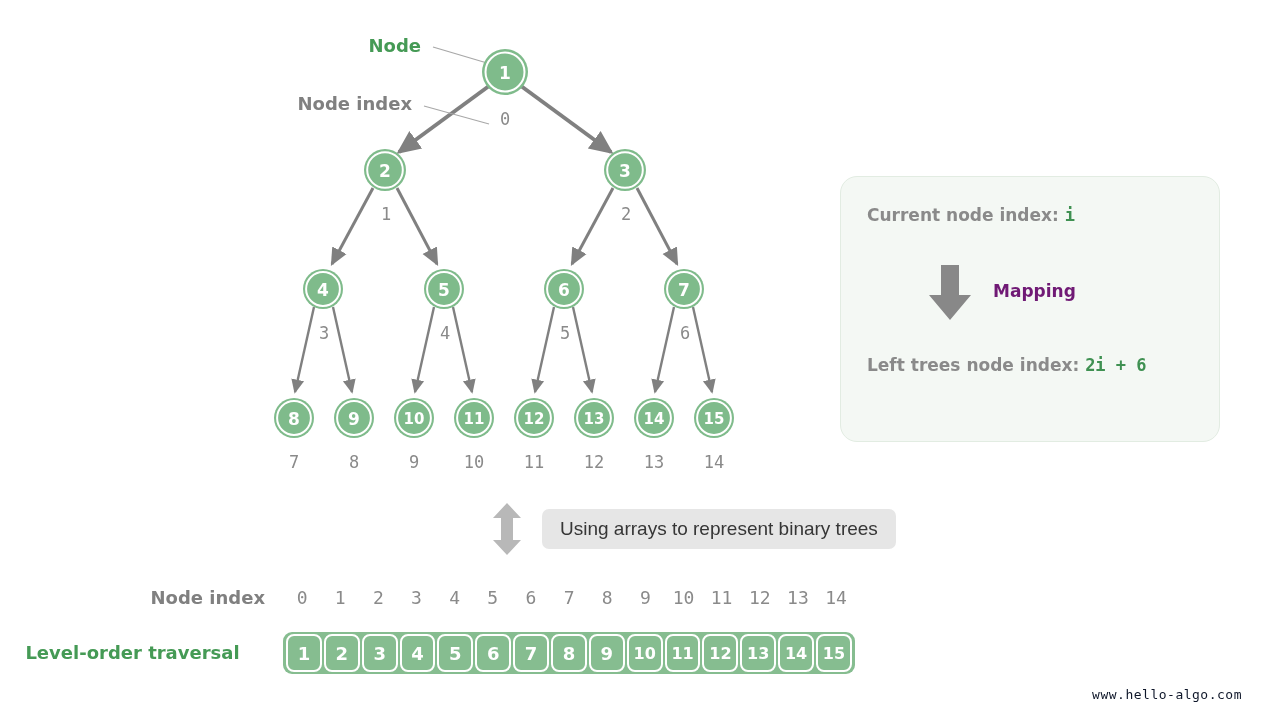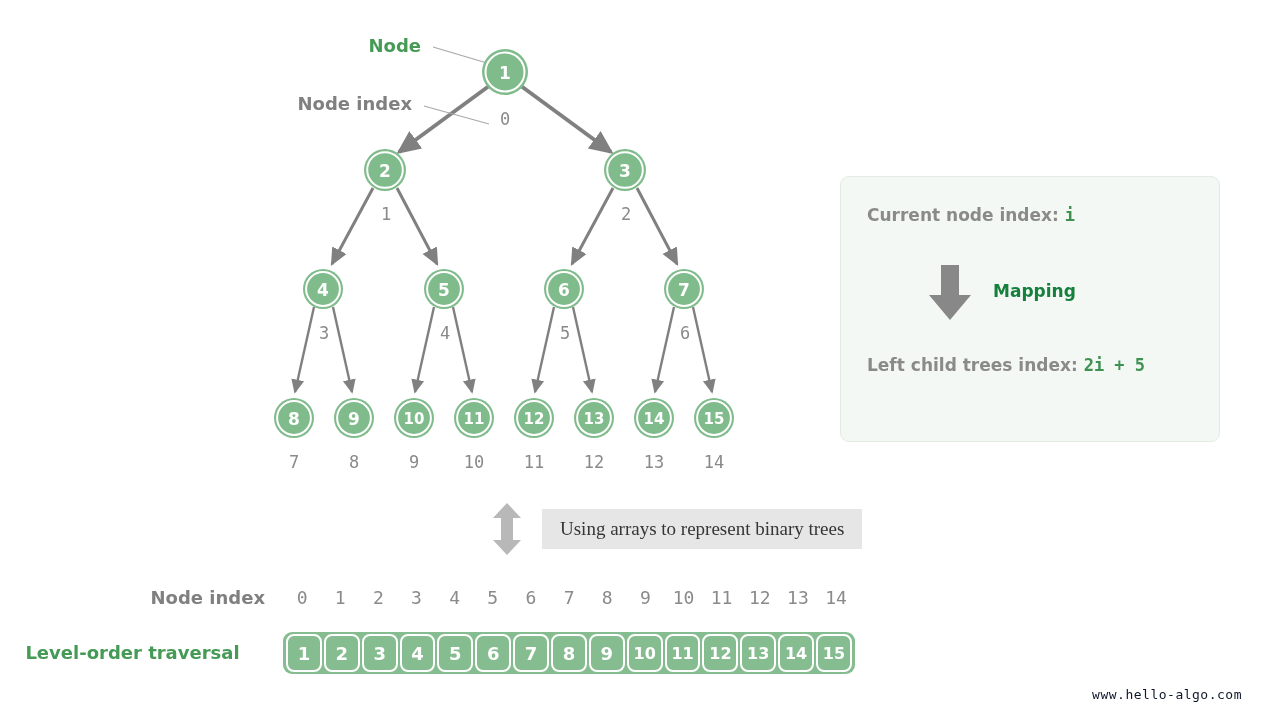--- a/index.html
+++ b/index.html
@@ -83,21 +83,21 @@
   
   #legend-panel {
     position: absolute;
     left: 840px;
     top: 176px;
     width: 380px;
     height: 266px;
     box-sizing: border-box;
     background: #f4f8f4;
     border: 1px solid #e2ece2;
-    border-radius: 9px;
+    border-radius: 17px;
   }
   .legend-line {
     position: absolute;
     color: #8a8a8a;
     font-family: "DejaVu Sans", sans-serif;
     font-size: 17px;
     font-weight: 700;
     white-space: nowrap;
   }
   .legend-line .lbl { font-weight: 700; color: #8a8a8a; }
@@ -106,21 +106,21 @@
     font-family: "DejaVu Sans Mono", monospace;
     font-weight: 700;
   }
   #legend-row-current { left: 26px; top: 28px; }
   #legend-row-left    { left: 26px; top: 178px; }
   #legend-row-right   { left: 26px; top: 212px; }
   #legend-mapping-label {
     position: absolute;
     left: 152px;
     top: 104px;
-    color: #15803d;
+    color: #701a75;
     font-family: "DejaVu Sans", sans-serif;
     font-size: 17px;
     font-weight: 700;
   }
   #legend-down-arrow {
     position: absolute;
     left: 86px;
     top: 88px;
     width: 46px;
     height: 56px;
@@ -131,24 +131,24 @@
     position: absolute;
     left: 490px;
     top: 503px;
     display: flex;
     align-items: center;
     gap: 18px;
   }
   #updown-arrow { width: 34px; height: 52px; }
   #mid-chip {
     background: #e6e6e6;
-    border-radius: 0;
+    border-radius: 7px;
     padding: 9px 18px;
     color: #363636;
-    font-family: Liberation Serif, serif;
+    font-family: Liberation Sans, sans-serif;
     font-size: 19px;
     white-space: nowrap;
   }
 
   
   #array-section {
     position: absolute;
     left: 0;
     top: 586px;
     width: 1280px;
@@ -387,22 +387,22 @@
       <span class="val">i</span>
     </div>
 
     <svg id="legend-down-arrow" viewBox="0 0 46 56">
       <path d="M14 0 H32 V30 H44 L23 55 L2 30 H14 Z" fill="#888888"></path>
     </svg>
 
     <div id="legend-mapping-label">Mapping</div>
 
     <div class="legend-line" id="legend-row-left">
-      <span class="lbl">Left child trees index:</span>
-      <span class="val">2i + 5</span>
+      <span class="lbl">Left trees node index:</span>
+      <span class="val">2i + 6</span>
     </div>
 
   </div>
 
   <div id="mid-band">
     <svg id="updown-arrow" viewBox="0 0 34 52">
       <path d="M17 0 L31 15 H23 V37 H31 L17 52 L3 37 H11 V15 H3 Z" fill="#b8b8b8"></path>
     </svg>
     <div id="mid-chip">Using arrays to represent binary trees</div>
   </div>

